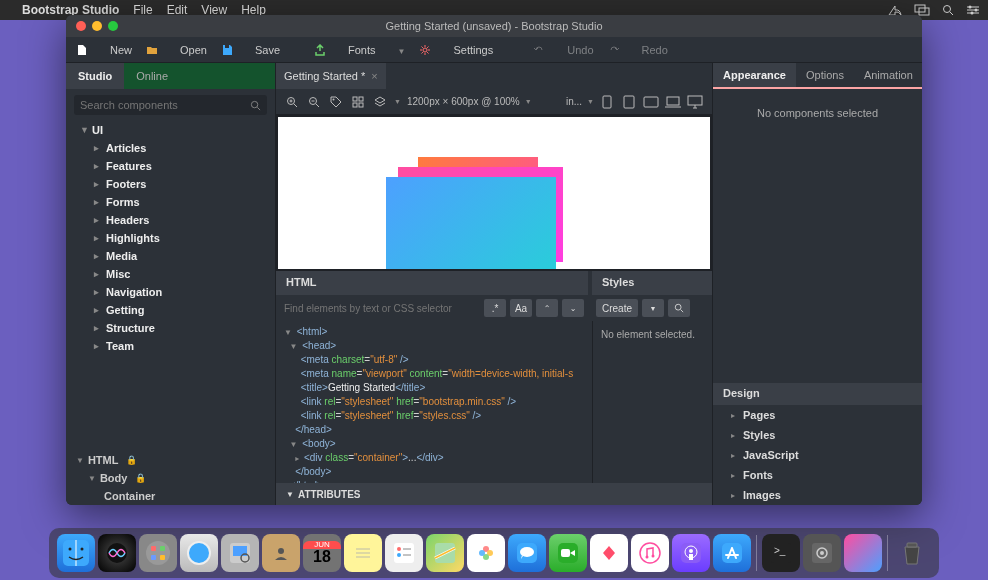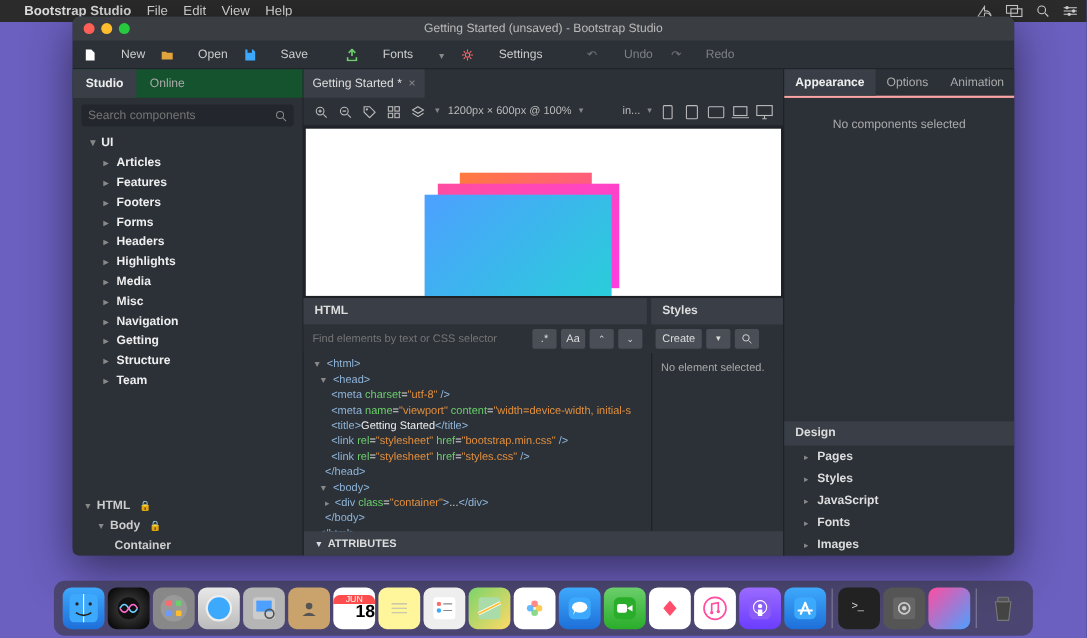--- a/index.html
+++ b/index.html
@@ -82,21 +82,21 @@
 .design-list .drow .arrow { font-size: 8px; color: #888; width: 8px;}
 
 .dock { position: absolute; bottom: 2px; left: 50%; transform: translateX(-50%); height: 50px; background: rgba(50,50,50,0.55); border-radius: 10px; display: flex; align-items: center; padding: 0 8px; gap: 3px;}
 .dock-icon { width: 38px; height: 38px; border-radius: 8px; display: flex; align-items: center; justify-content: center; font-size: 20px; color: #fff;}
 .di-finder { background: linear-gradient(180deg,#3da9fc,#1e6fd9);}
 .di-siri { background: radial-gradient(circle,#4a4a4a,#000);}
 .di-launch { background: #888;}
 .di-safari { background: linear-gradient(180deg,#e8e8e8,#bbb); color:#2a6fd9;}
 .di-preview { background: #b5b5b5;}
 .di-contacts { background: #c9a36b;}
-.di-cal { background: #ffffff; color: #000; font-size: 11px; flex-direction: column; line-height:1;align-items:flex-end;}
+.di-cal { background: #737373; color: #000; font-size: 11px; flex-direction: column; line-height:1;}
 .di-notes { background: #fff59a;}
 .di-rem { background: #eee;}
 .di-maps { background: linear-gradient(135deg,#7bd46b,#ffd966);}
 .di-photos { background: #fff; color:#ff6b6b;}
 .di-msg { background: linear-gradient(180deg,#3da9fc,#1e6fd9);}
 .di-ft { background: linear-gradient(180deg,#6bcf6b,#2aad2a);}
 .di-news { background: #fff;}
 .di-music { background: #fff;}
 .di-podcast { background: linear-gradient(180deg,#9b6bff,#6b3dff);}
 .di-store { background: linear-gradient(180deg,#3da9fc,#1e6fd9);}

